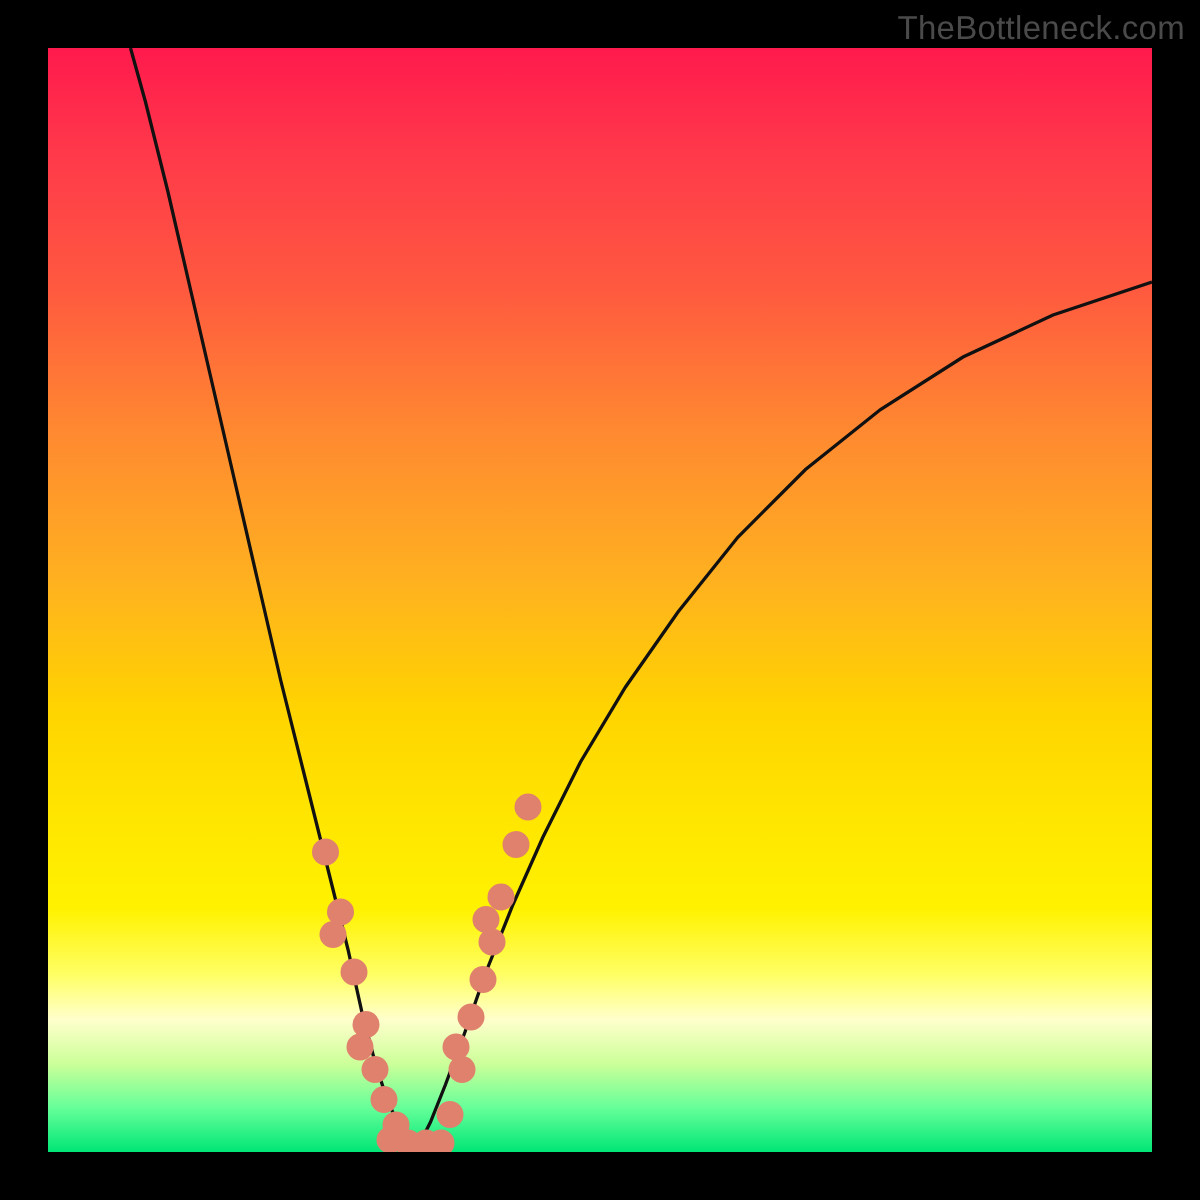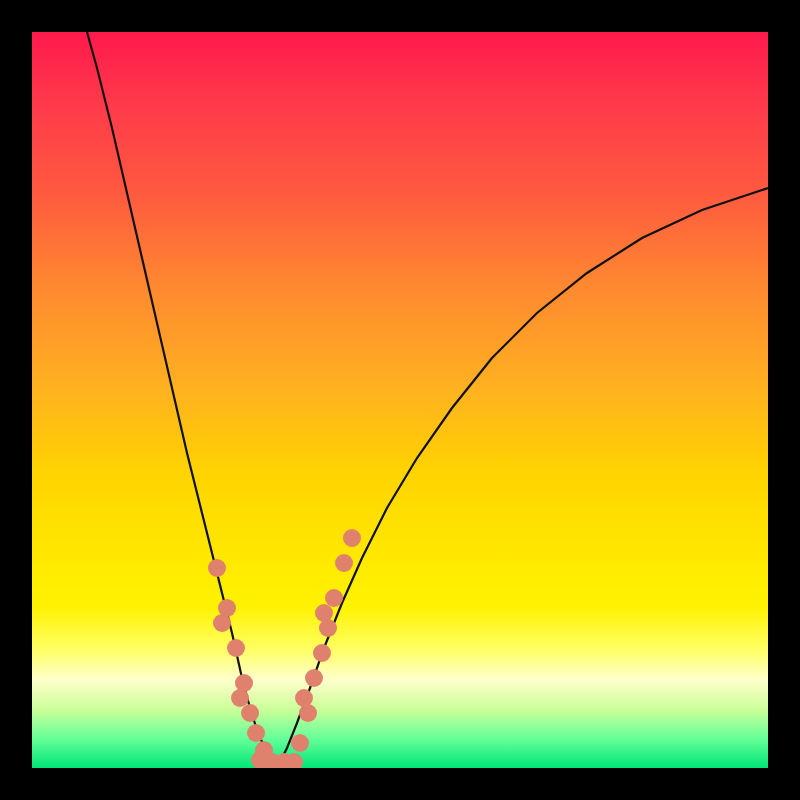--- a/index.html
+++ b/index.html
@@ -59,20 +59,21 @@
   }
   .bead {
     fill: #e0816e;
     stroke: none;
   }
 </style>
 </head>
 <body>
 
 <div class="stage">
+  <div class="watermark">TheBottleneck.com</div>
   <div class="plot-area">
     <svg class="curve" viewBox="0 0 736 736" preserveAspectRatio="none">
       <path id="left-branch-path" fill="none" stroke="#111" stroke-width="2.2" d="M55 0 L65 36 L80 96 L95 161 L110 226 L125 291 L140 356 L155 421 L170 481 L185 541 L200 601 L210 646 L218 676 L226 701 L235 721 L245 736"></path>
       <path id="right-branch-path" fill="none" stroke="#111" stroke-width="2.2" d="M245 736 L255 716 L265 691 L278 656 L292 616 L310 571 L330 526 L355 476 L385 426 L420 376 L460 326 L505 281 L555 241 L610 206 L670 178 L736 156"></path>
       <path id="floor-path" fill="none" stroke="#111" stroke-width="2.2" d="M225 734 L265 734"></path>
       <g id="beads-group">
           <circle cx="185" cy="536" r="9" class="bead"></circle>
           <circle cx="195" cy="576" r="9" class="bead"></circle>
           <circle cx="190" cy="591" r="9" class="bead"></circle>
           <circle cx="204" cy="616" r="9" class="bead"></circle>

